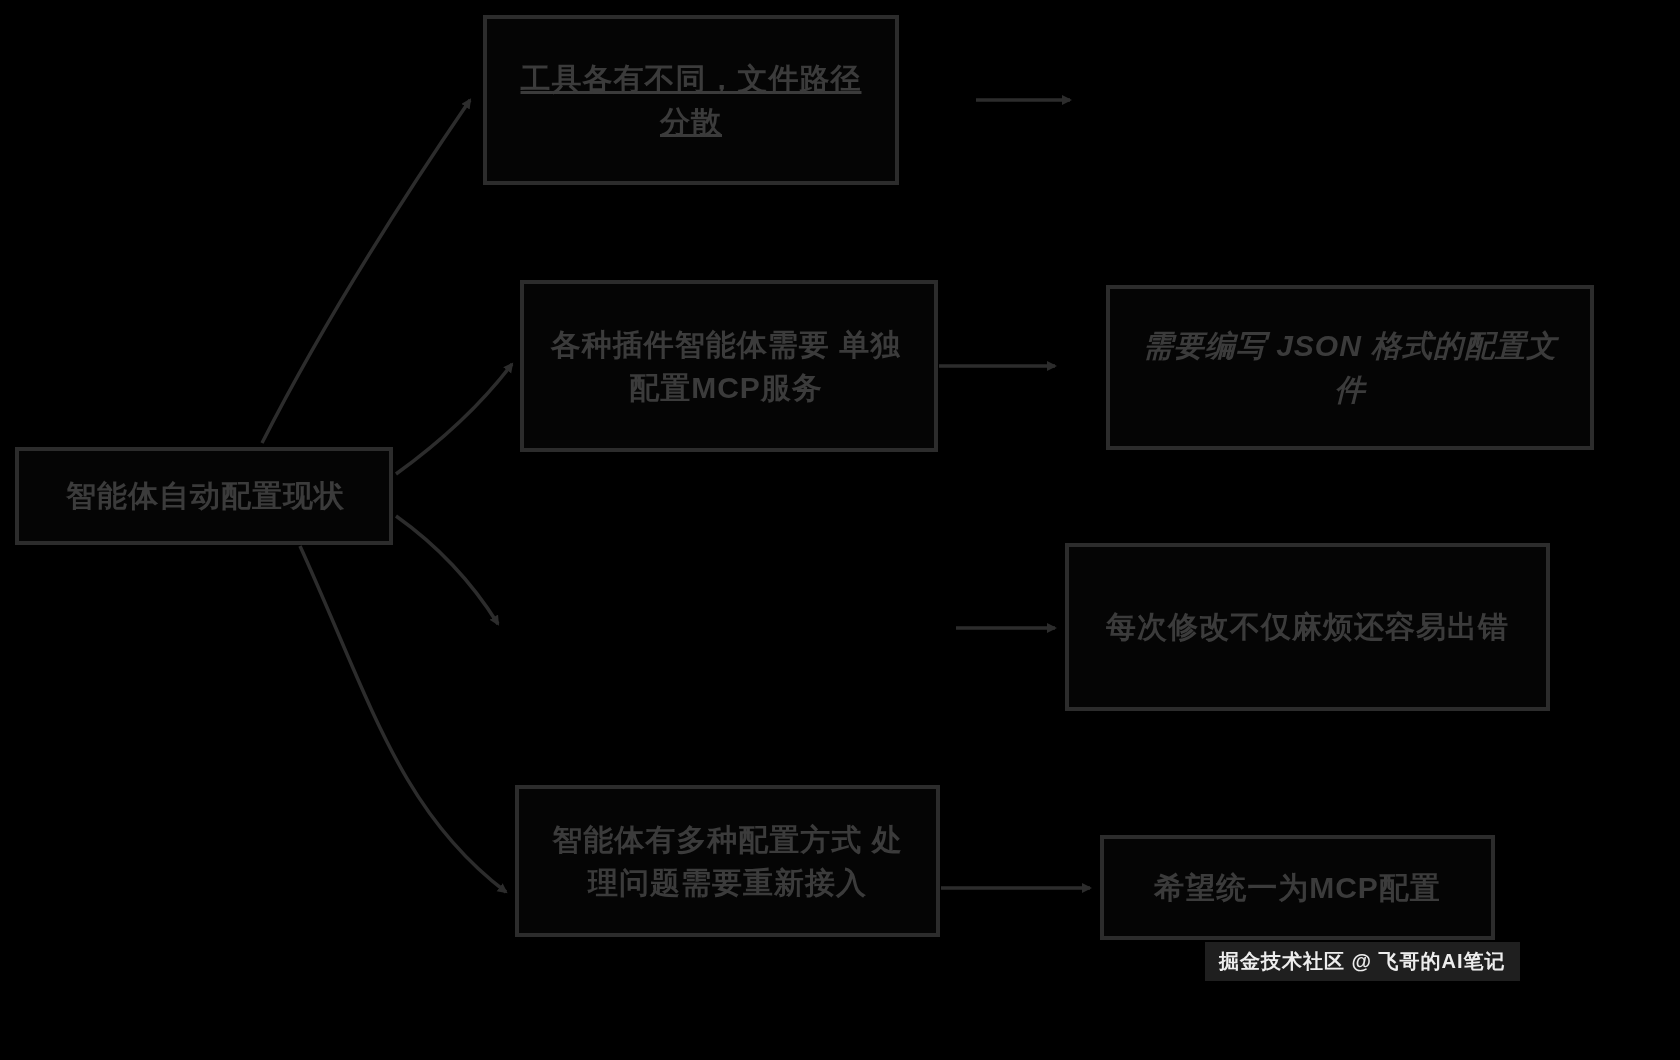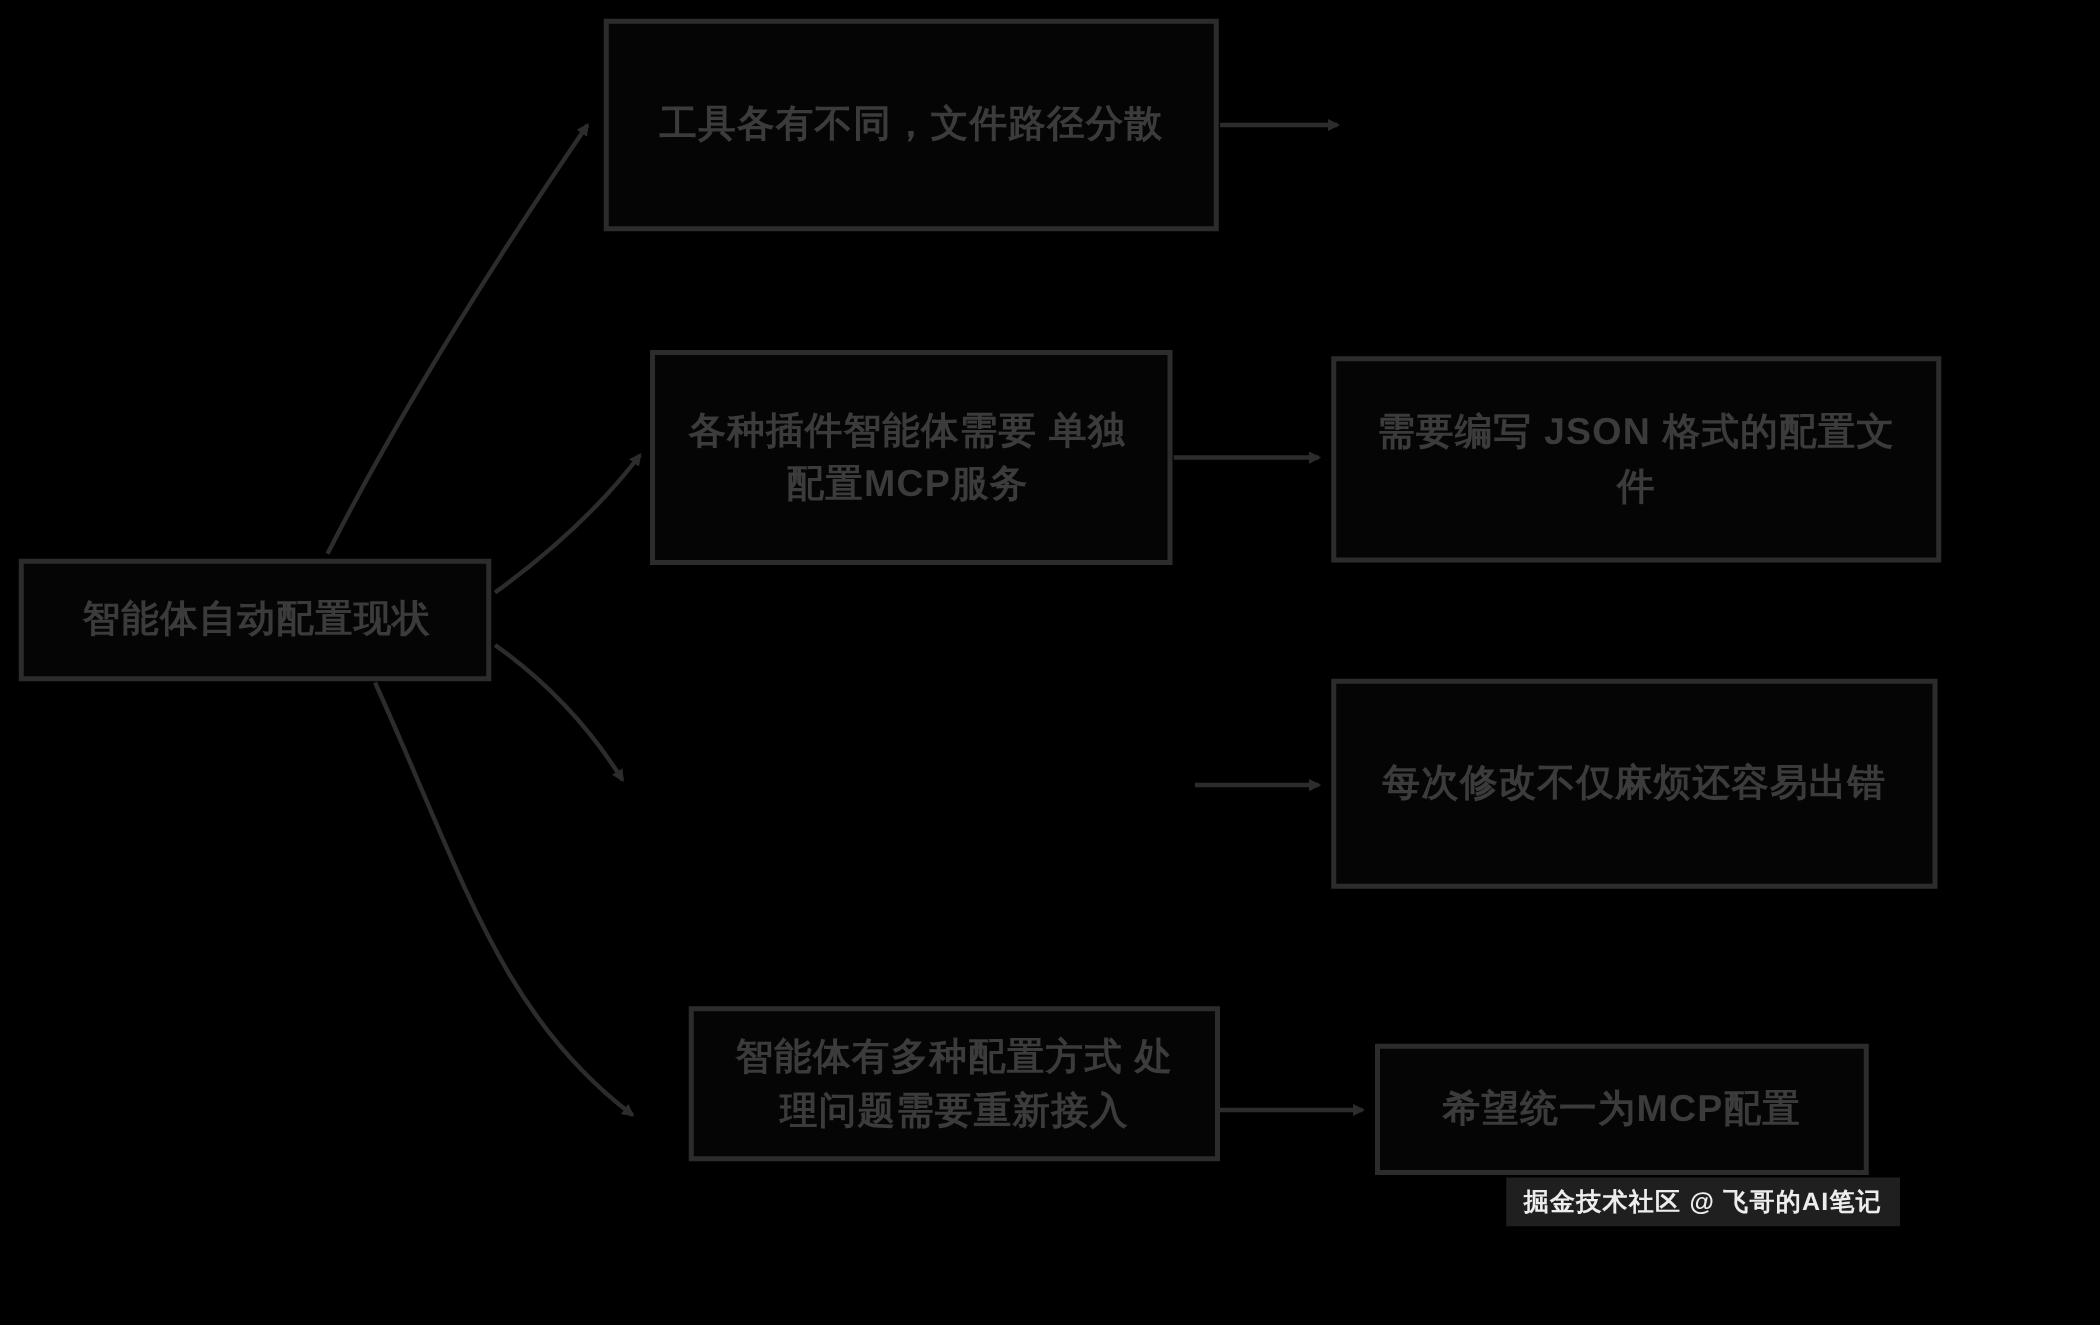--- a/index.html
+++ b/index.html
@@ -27,26 +27,26 @@
     font-size:30px;
     line-height:1.45;
     display:flex;
     align-items:center;
     justify-content:center;
     text-align:center;
     padding:8px 22px;
     letter-spacing:1px;
   }
   .root{ left:15px;  top:447px; width:378px; height:98px;padding-left:25px; }
-  .m1  { left:483px; top:15px;  width:492px; height:170px;}
+  .m1  { left:483px; top:15px;  width:416px; height:170px;text-decoration:underline;}
   .m2  { left:520px; top:280px; width:418px; height:172px;padding-left:16px;}
   .m3  { left:505px; top:545px; width:450px; height:168px;}
-  .m4  { left:515px; top:805px; width:425px; height:124px;margin-left:36px;}
+  .m4  { left:515px; top:785px; width:425px; height:152px;}
   .r1  { left:1080px;top:18px;  width:412px; height:168px;}
-  .r2  { left:1065px;top:285px; width:488px; height:165px;}
+  .r2  { left:1106px;top:285px; width:488px; height:165px;font-style:italic;}
   .r3  { left:1065px;top:543px; width:485px; height:168px;}
   .r4  { left:1100px;top:835px; width:395px; height:105px;}
   .watermark{
     position:absolute;
     left:1205px; top:942px;
     padding:6px 14px;
     background:rgba(110,110,110,0.28);
     color:#ededed;
     font-size:20px;
     font-weight:bold;

